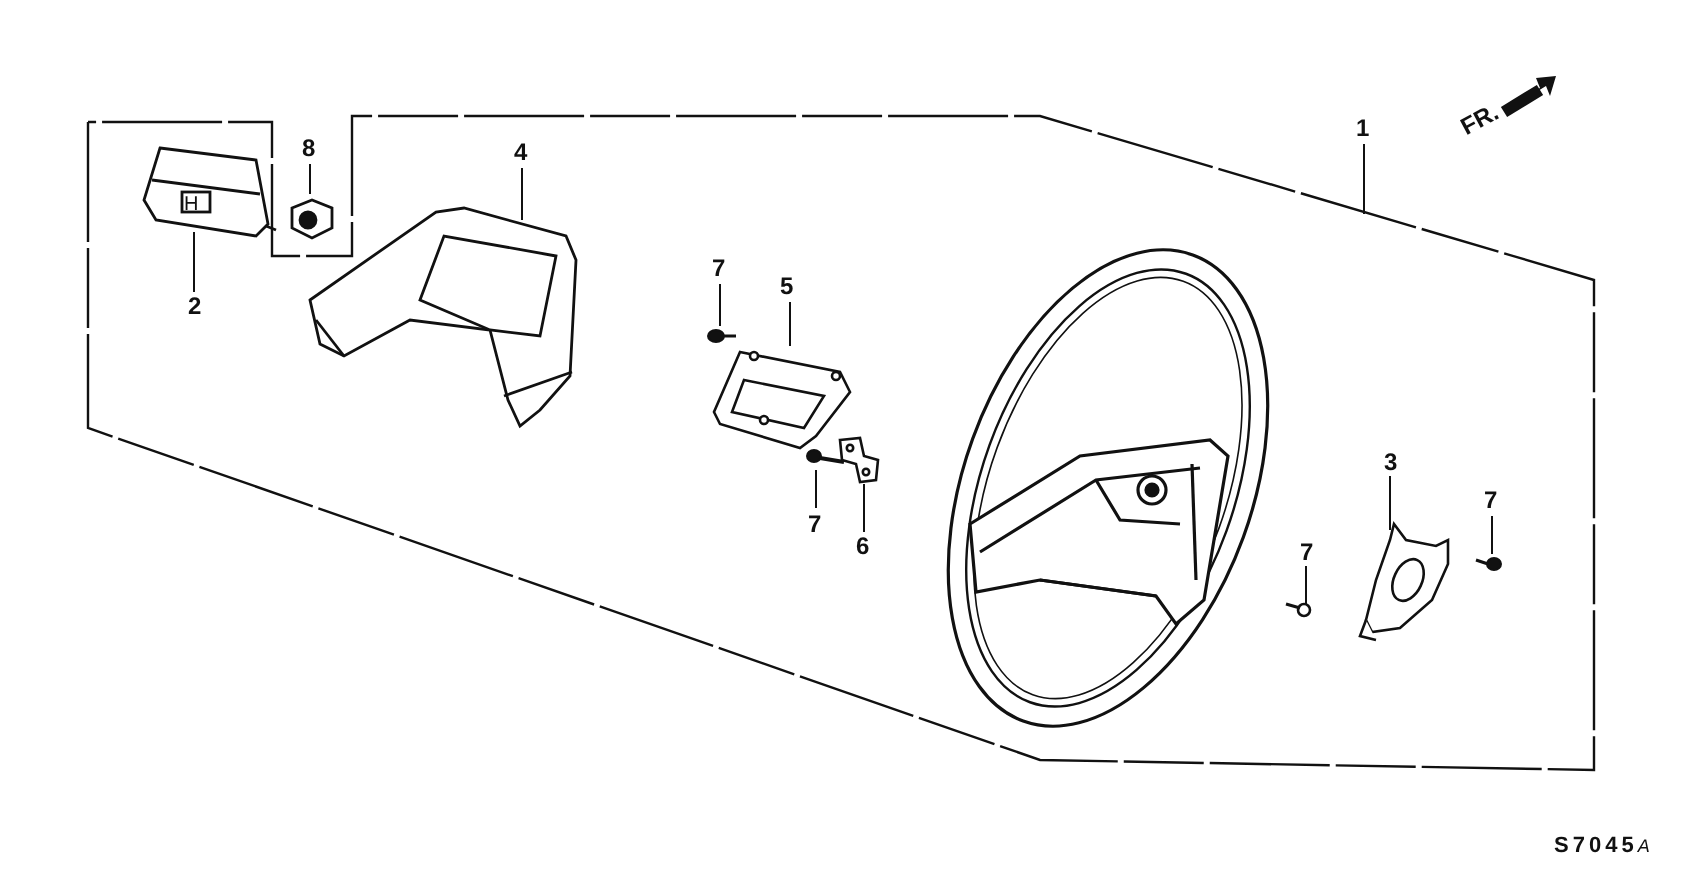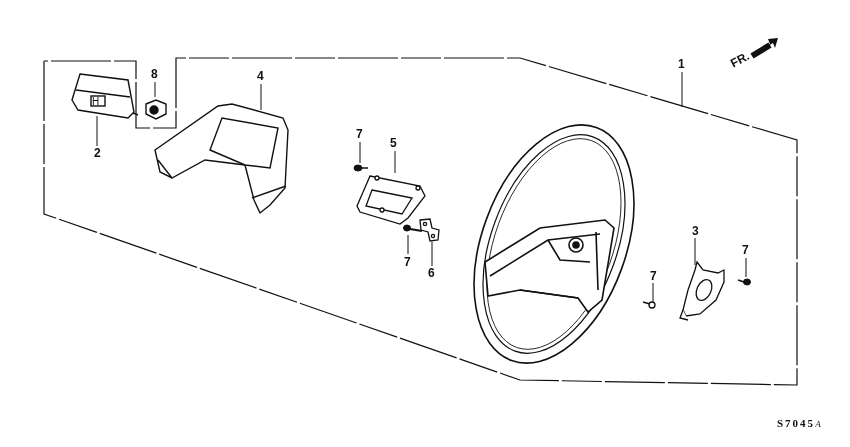--- a/index.html
+++ b/index.html
@@ -5,21 +5,21 @@
   html, body { margin: 0; padding: 0; background: #ffffff; }
   body { width: 850px; height: 447px; position: relative; overflow: hidden;
          font-family: "Liberation Sans", sans-serif; color: #111; }
   svg.diagram { position: absolute; left: 0; top: 0; width: 850px; height: 447px; }
   .callout { position: absolute; font-family: "Liberation Sans", sans-serif;
              font-size: 12px; font-weight: bold; color: #111; line-height: 1; }
   .fr-label { position: absolute; left: 728px; top: 58px; font-size: 12px;
               font-weight: bold; transform: rotate(-28deg); transform-origin: left top;
               font-family: "Liberation Sans", sans-serif; }
   .drawing-code { position: absolute; left: 777px; top: 417px; font-size: 11px;
-                  letter-spacing: 2px; font-family: Liberation Serif, serif; font-weight: bold; }
+                  letter-spacing: 2px; font-family: Liberation Sans, sans-serif; font-weight: bold; }
   .drawing-code .suffix { font-style: italic; font-size: 9px; font-weight: normal; }
 </style>
 </head>
 <body>
 
 <svg class="diagram" viewBox="0 0 850 447" xmlns="http://www.w3.org/2000/svg">
 
   <g fill="none" stroke="#111" stroke-width="1.2">
     <polyline points="44,61 44,214 520,380 797,385 797,140 520,58 176,58 176,128 136,128 136,61 44,61" stroke-dasharray="60 3 40 3"></polyline>
   </g>

